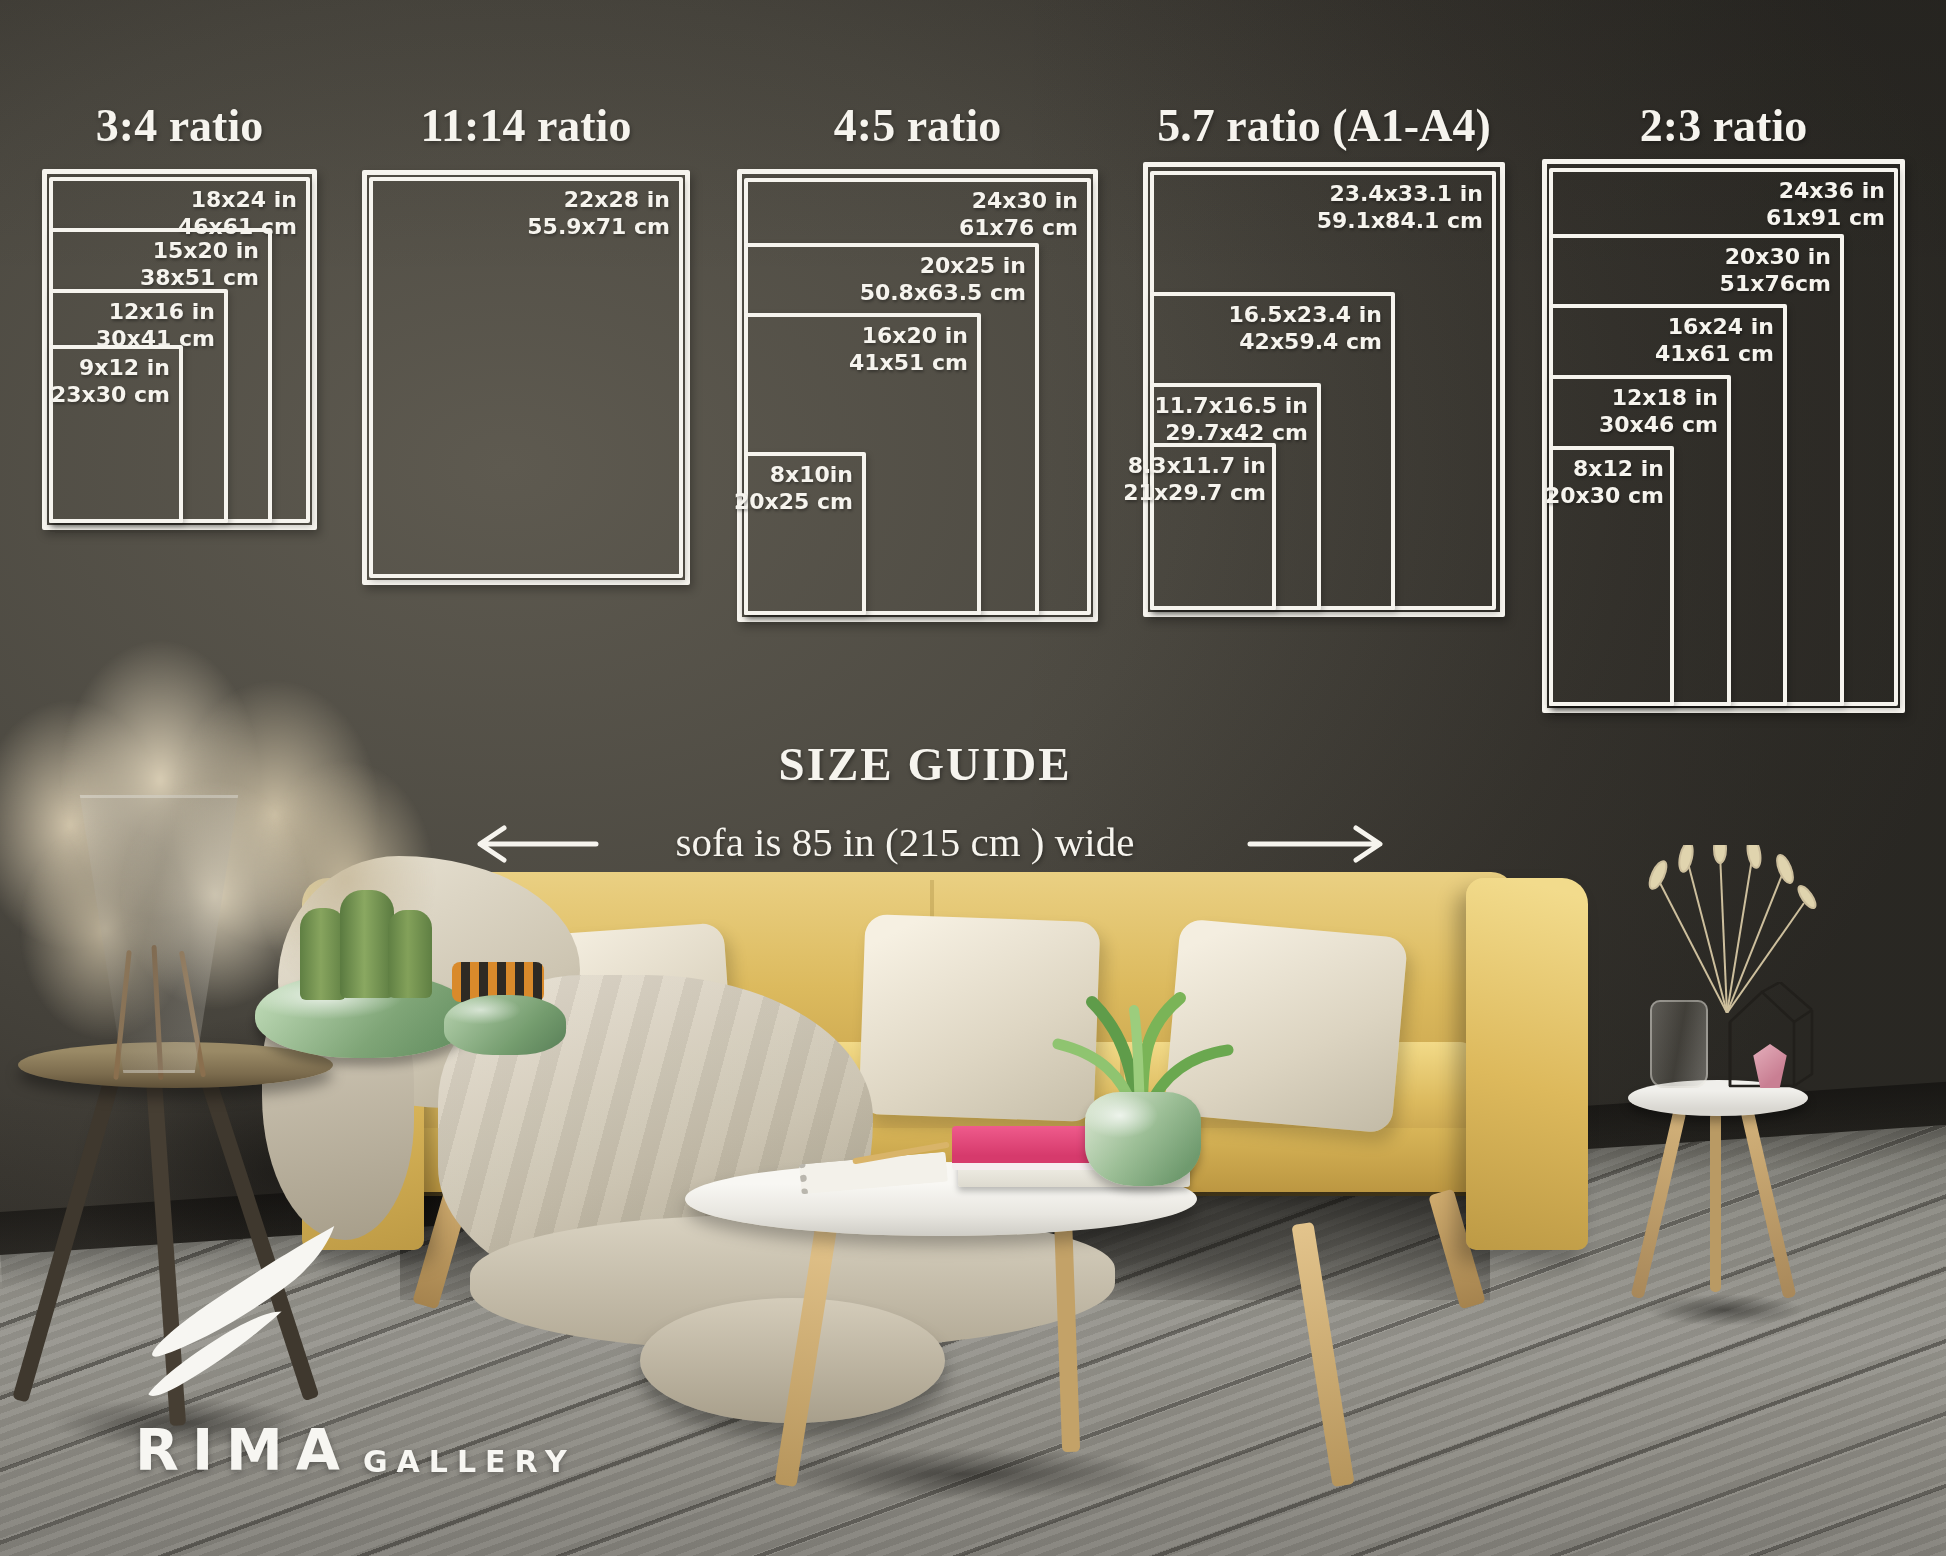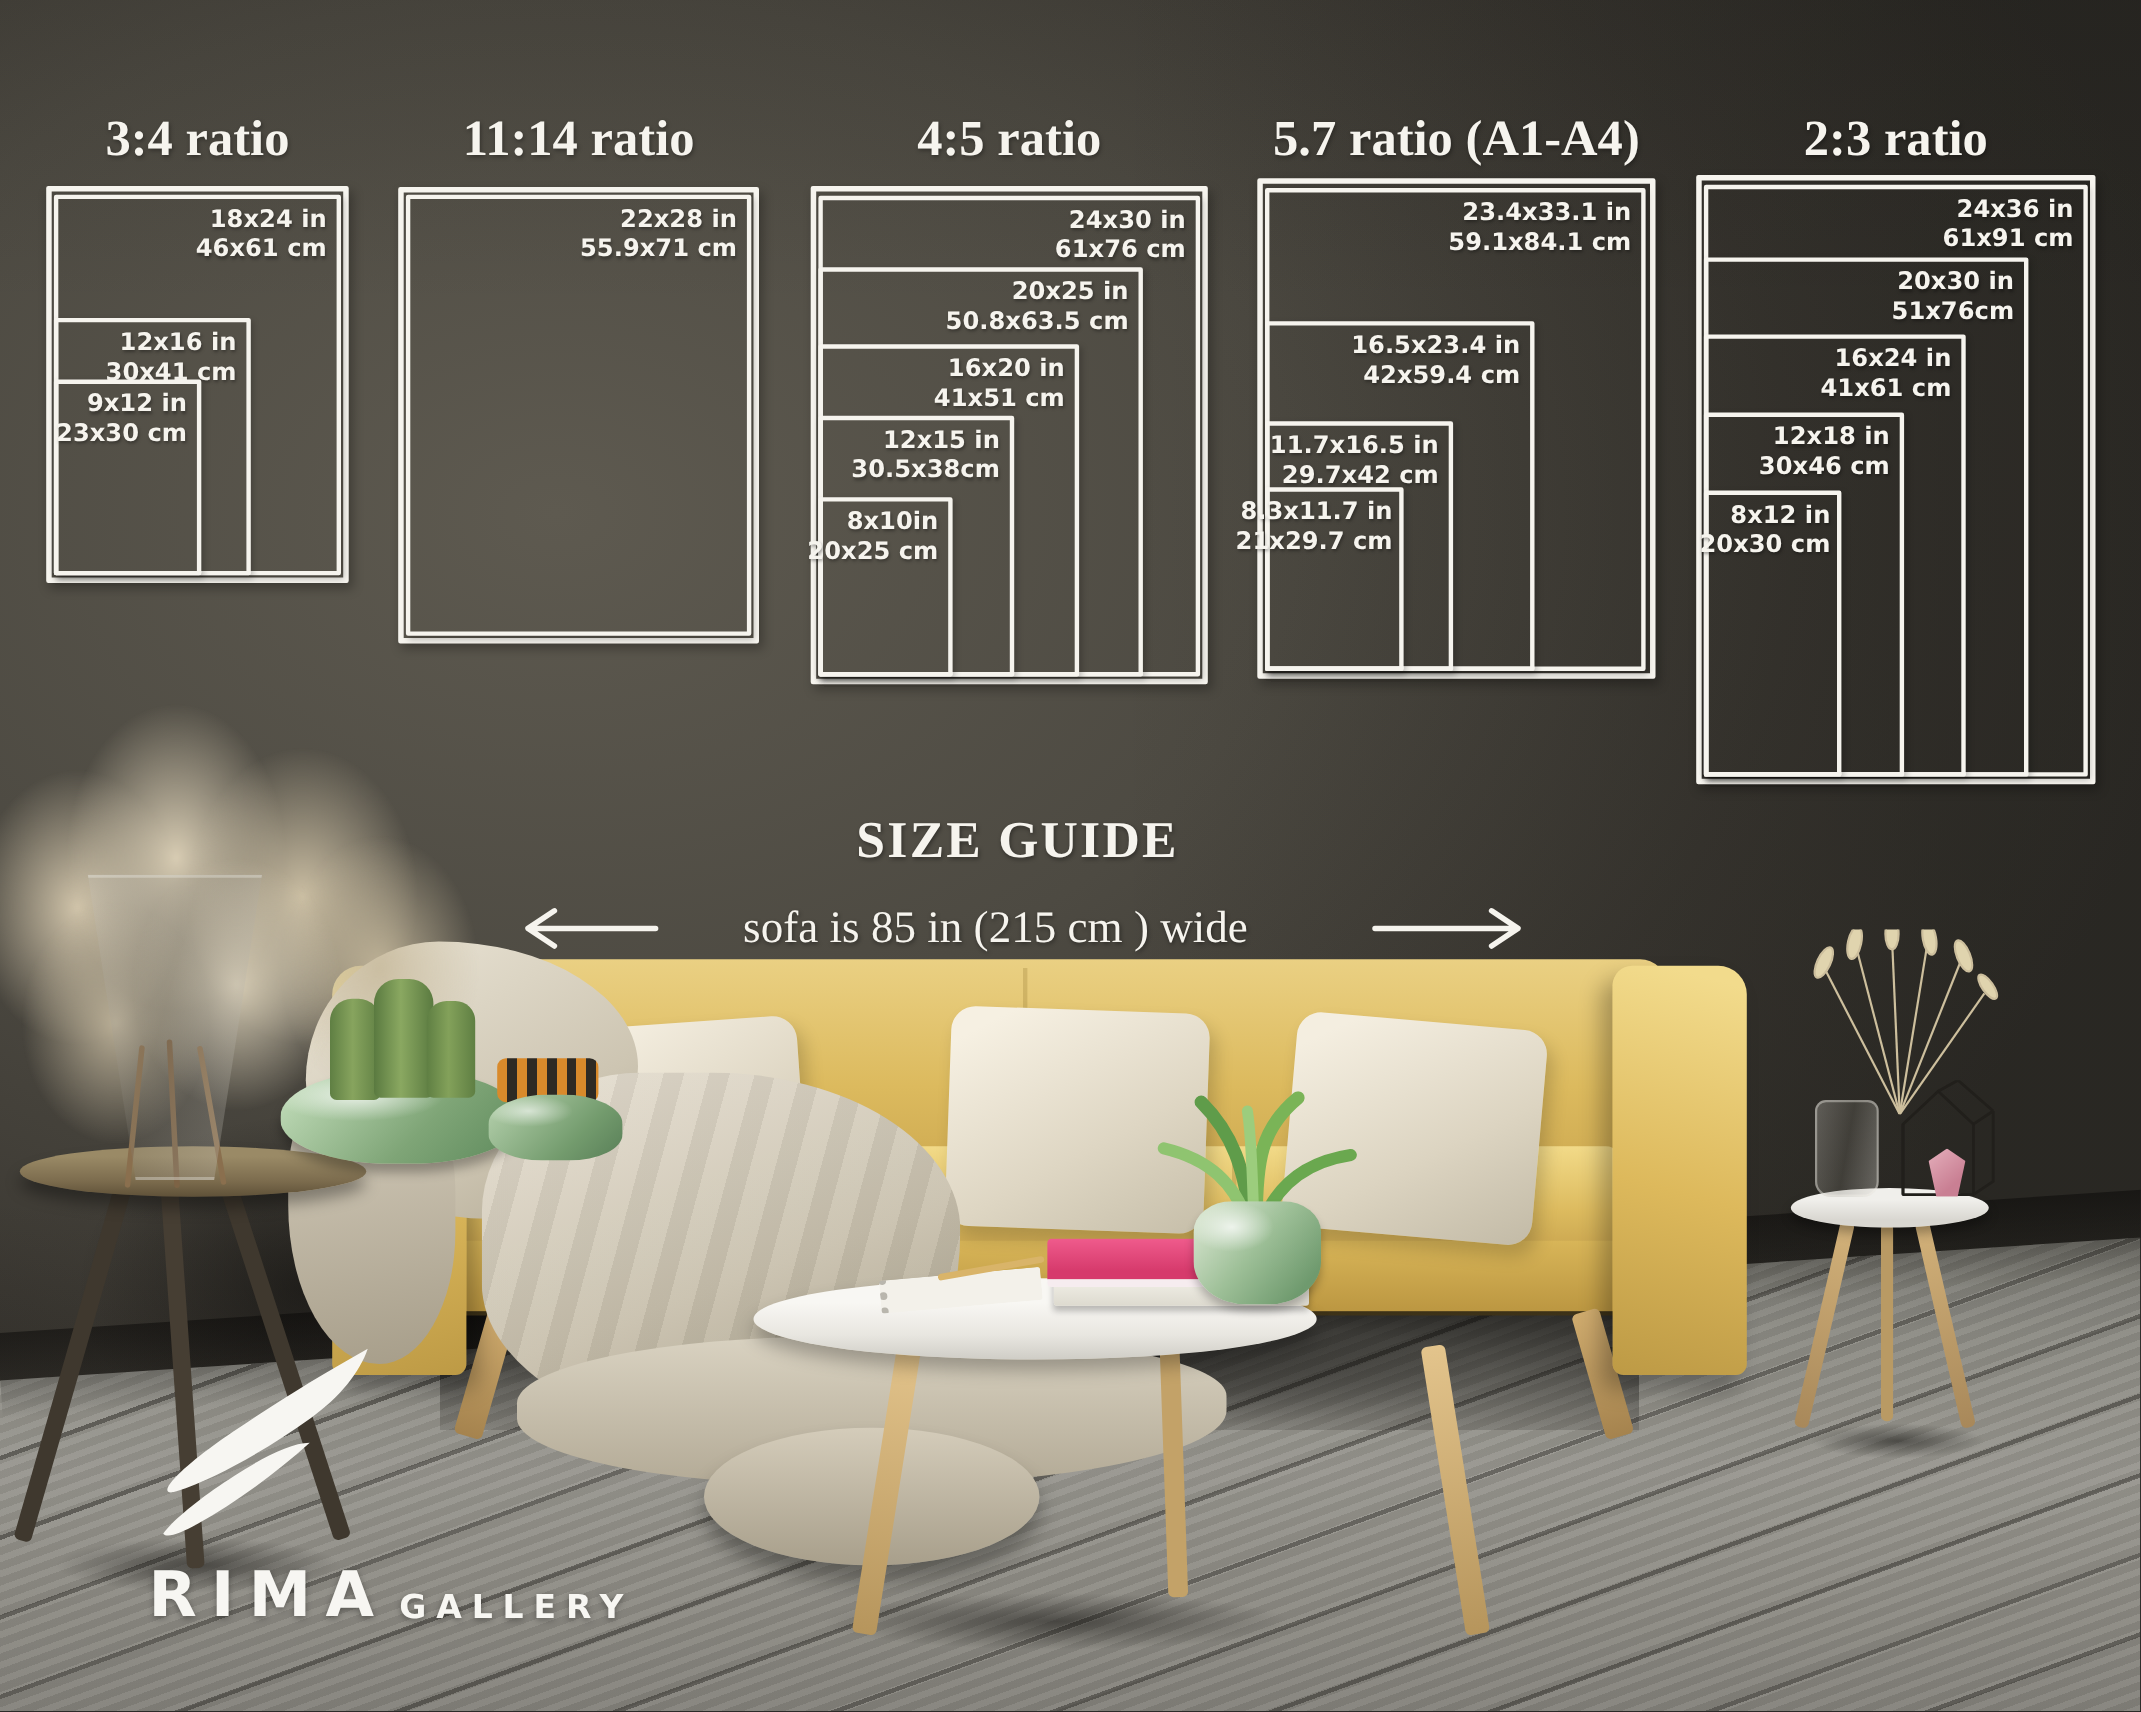--- a/index.html
+++ b/index.html
@@ -66,20 +66,26 @@
   <div class="wall-corner-shade"></div>
 
   <section class="panel" style="left:42px;top:169px;width:265px;height:351px">
     <h2 class="ptitle" style="top:-73px">3:4 ratio</h2>
     <div class="rect" style="width:253px;height:338px">
       <div class="lbl">
         <div>18x24 in</div>
         <div>46x61 cm</div>
       </div>
     </div>
+    <div class="rect" style="width:215px;height:287px">
+      <div class="lbl">
+        <div>15x20 in</div>
+        <div>38x51 cm</div>
+      </div>
+    </div>
     <div class="rect" style="width:171px;height:226px">
       <div class="lbl">
         <div>12x16 in</div>
         <div>30x41 cm</div>
       </div>
     </div>
     <div class="rect" style="width:126px;height:170px">
       <div class="lbl">
         <div>9x12 in</div>
         <div>23x30 cm</div>
@@ -108,26 +114,20 @@
     <div class="rect" style="width:287px;height:364px">
       <div class="lbl">
         <div>20x25 in</div>
         <div>50.8x63.5 cm</div>
       </div>
     </div>
     <div class="rect" style="width:229px;height:294px">
       <div class="lbl">
         <div>16x20 in</div>
         <div>41x51 cm</div>
-      </div>
-    </div>
-    <div class="rect" style="width:170px;height:229px">
-      <div class="lbl">
-        <div>12x15 in</div>
-        <div>30.5x38cm</div>
       </div>
     </div>
     <div class="rect" style="width:114px;height:155px">
       <div class="lbl">
         <div>8x10in</div>
         <div>20x25 cm</div>
       </div>
     </div>
   </section>
 

